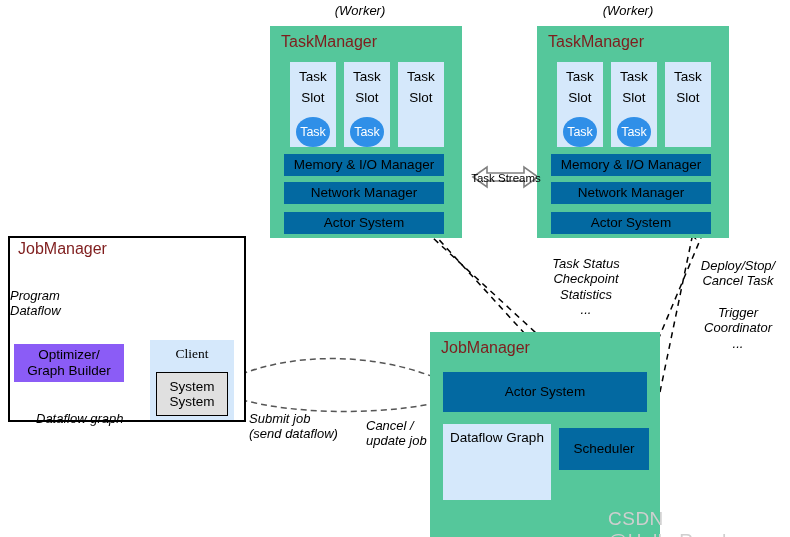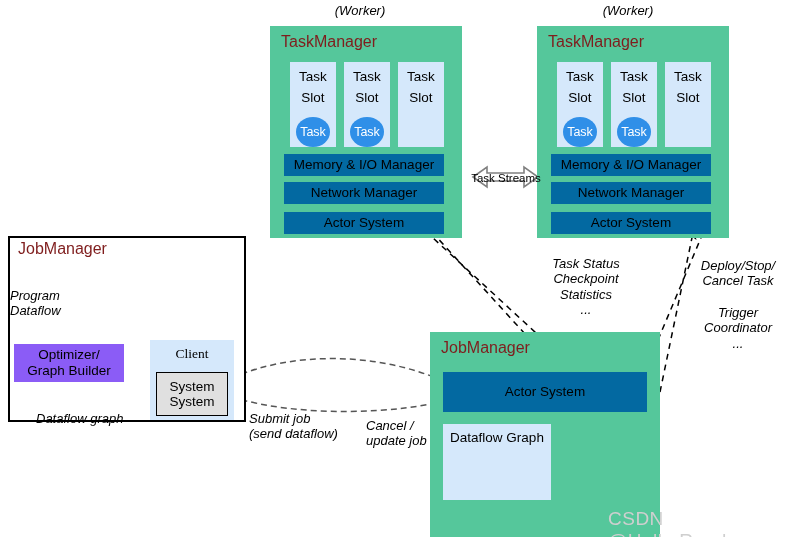--- a/index.html
+++ b/index.html
@@ -155,20 +155,21 @@
   </div>
 
   <div class="abs jm-box" style="left:430px;top:332px;width:230px;height:205px;"></div>
   <div class="abs hdr" style="left:441px;top:339px;">JobManager</div>
 
   <div class="abs gray-box" style="left:443px;top:372px;width:204px;height:40px;">Actor System</div>
 
   <div class="abs dfg-box" style="left:443px;top:424px;width:108px;height:76px;"></div>
   <div class="abs" style="left:443px;top:430px;width:108px;text-align:center;font-size:13.5px;">Dataflow Graph</div>
 
+  <div class="abs gray-box" style="left:559px;top:428px;width:90px;height:42px;">Scheduler</div>
 
 
 
 
   <div class="abs lbl-l" style="left:366px;top:418px;width:80px;">
     <div>Cancel /</div>
     <div>update job</div>
   </div>
 
   <div class="abs lbl-l" style="left:249px;top:411px;width:110px;">

